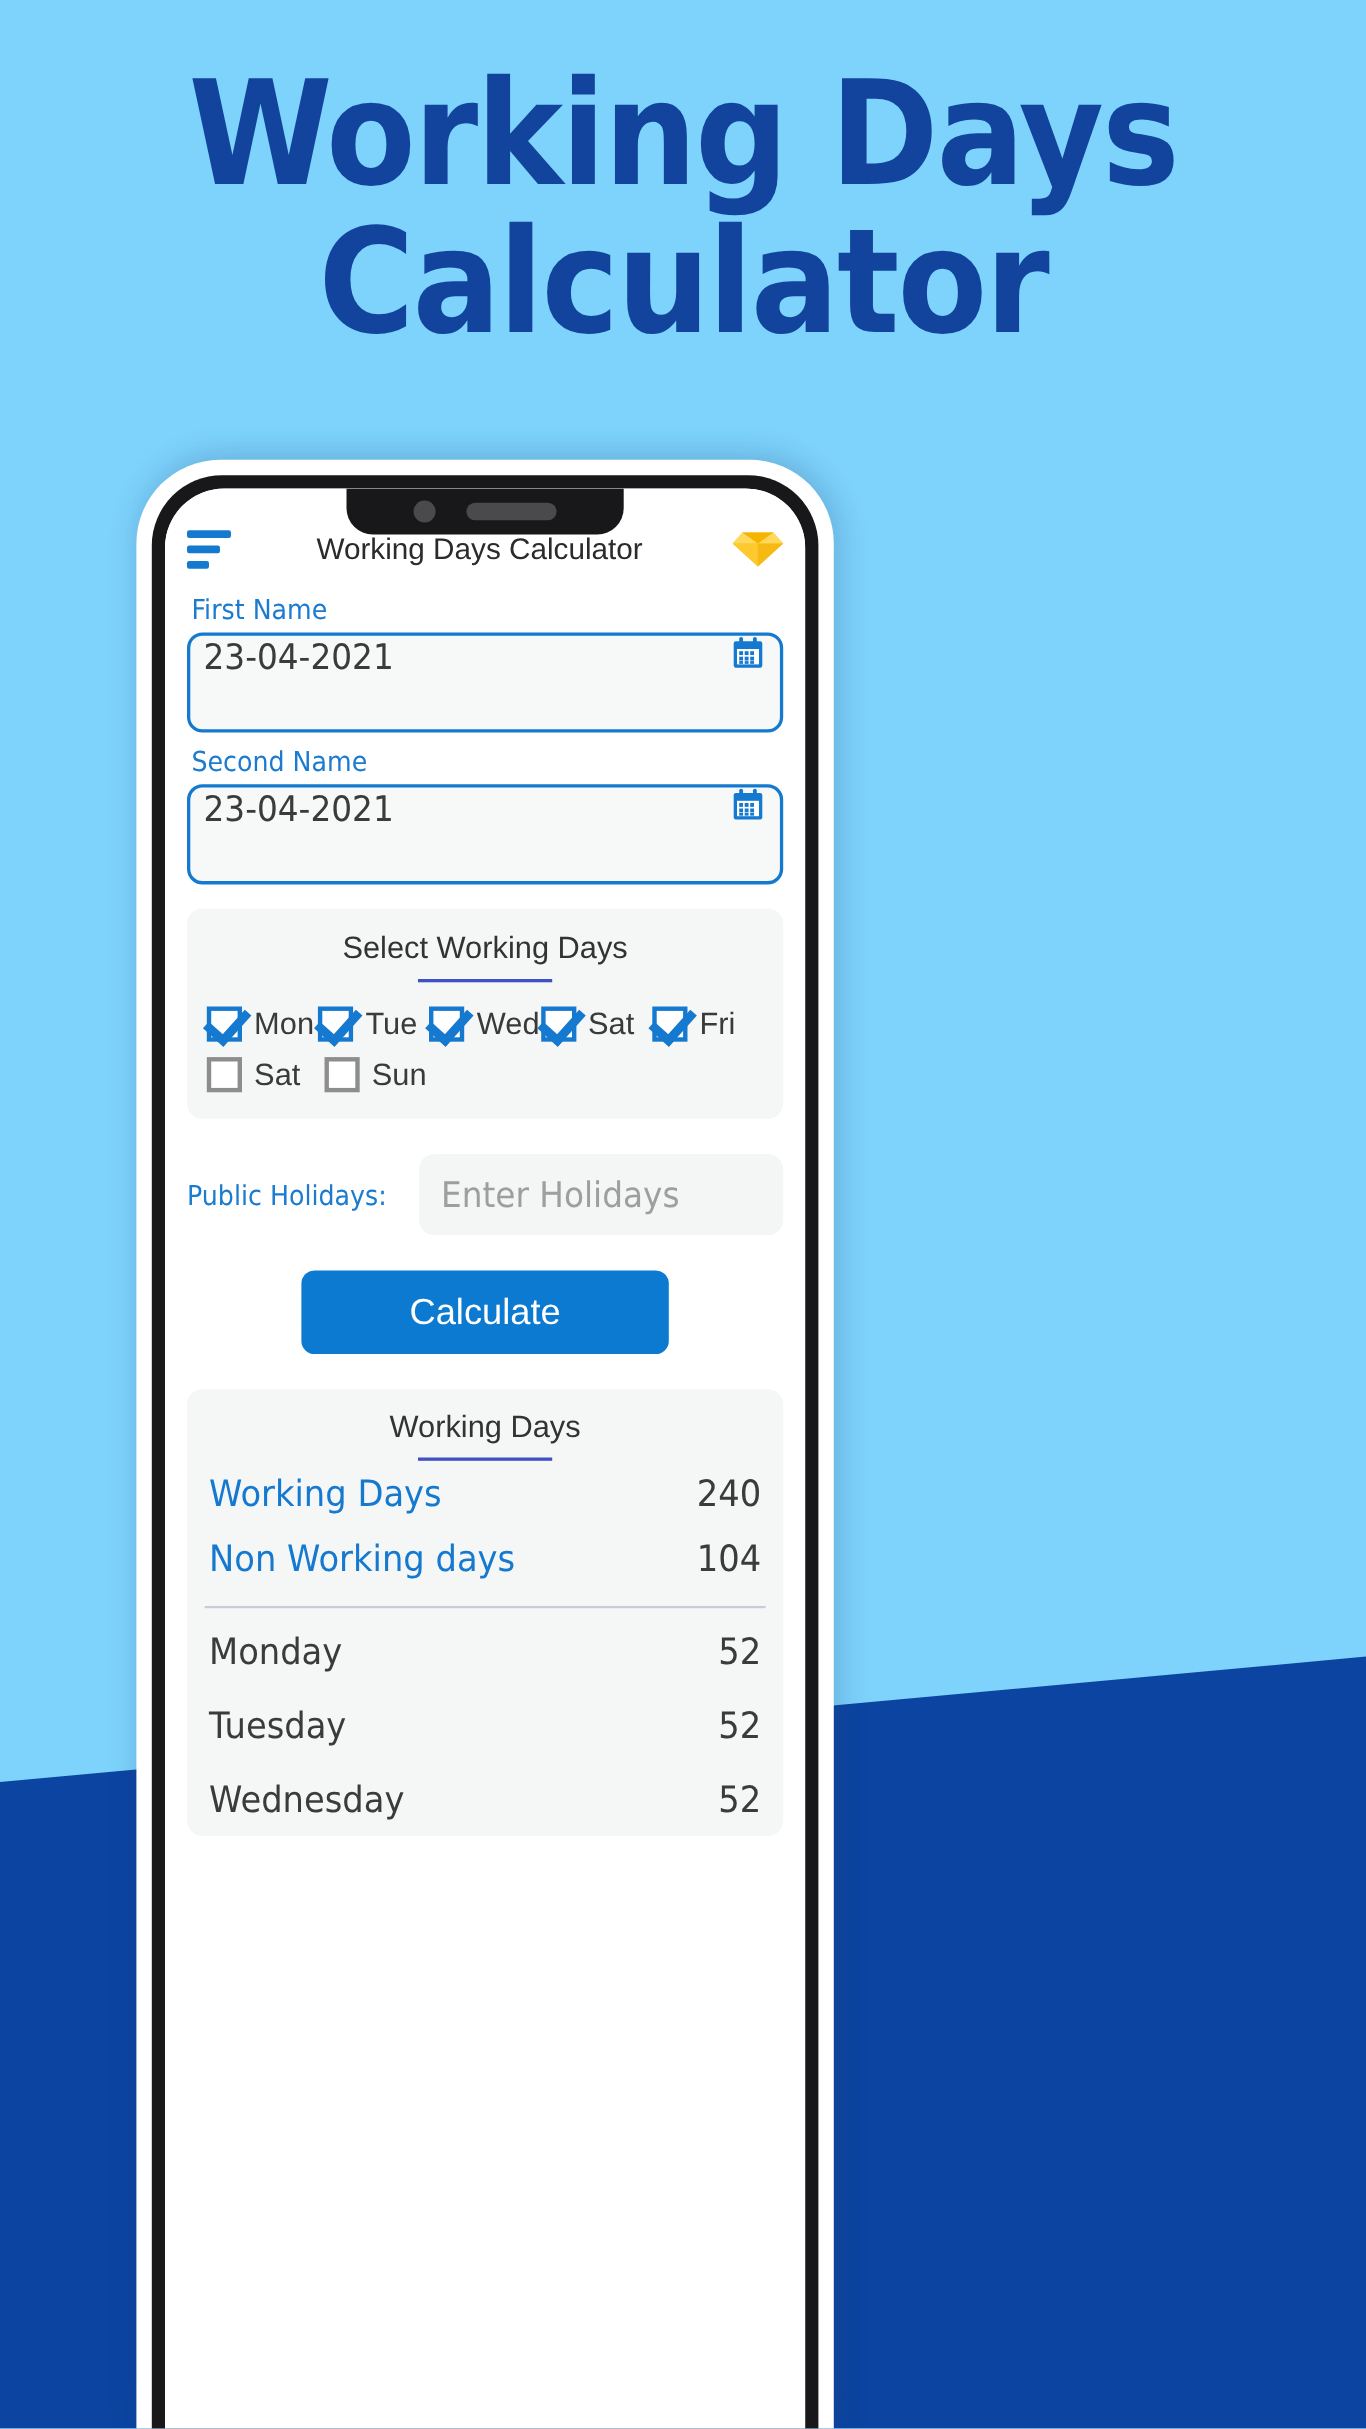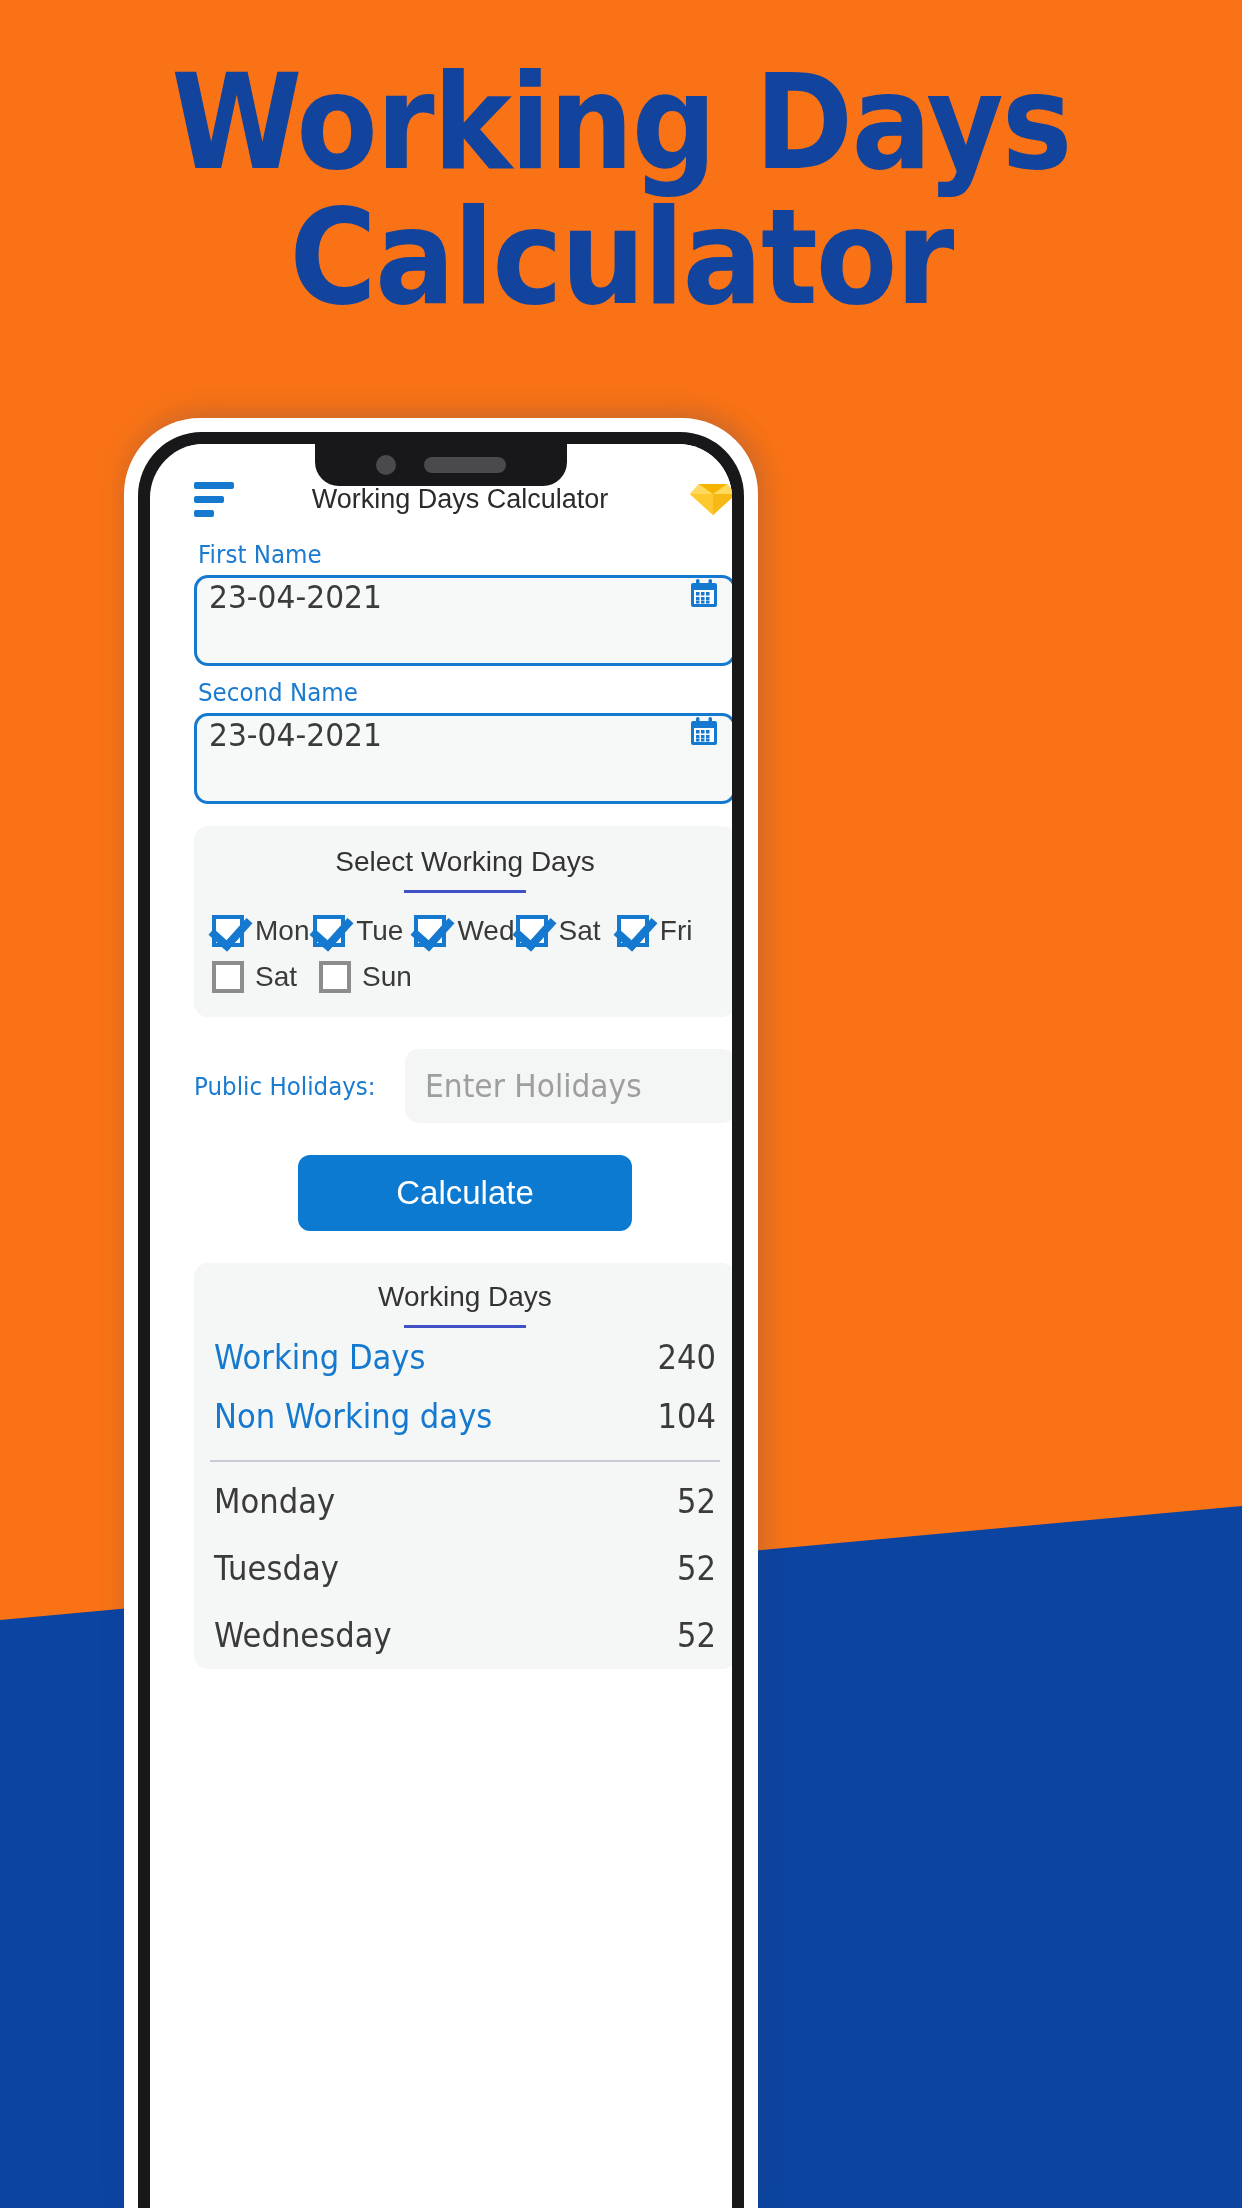--- a/index.html
+++ b/index.html
@@ -4,21 +4,21 @@
 <style>
   * { box-sizing: border-box; margin: 0; padding: 0; }
   html, body {
     width: 1242px; height: 2208px;
     font-family: "Liberation Sans", sans-serif;
     overflow: hidden;
   }
   #stage {
     position: relative;
     width: 1242px; height: 2208px;
-    background: #f97316;
+    background: #7dd3fc;
     overflow: hidden;
   }
 
   
   .blue-shape {
     position: absolute;
     left: 0; bottom: 0;
     width: 1242px; height: 820px;
     z-index: 1;
   }
@@ -92,21 +92,20 @@
     background: #4a4a4c;
   }
 
   
   .app {
     position: absolute;
     left: 0; top: 0;
     width: 582px; height: 1764px;
     background: #ffffff;
     padding: 0 20px;
-    margin-left: 24px;
   }
   .appbar {
     height: 84px;
     display: flex;
     align-items: center;
     padding-top: 26px;
   }
   .hamburger {
     width: 42px;
     display: flex; flex-direction: column; gap: 7px;

